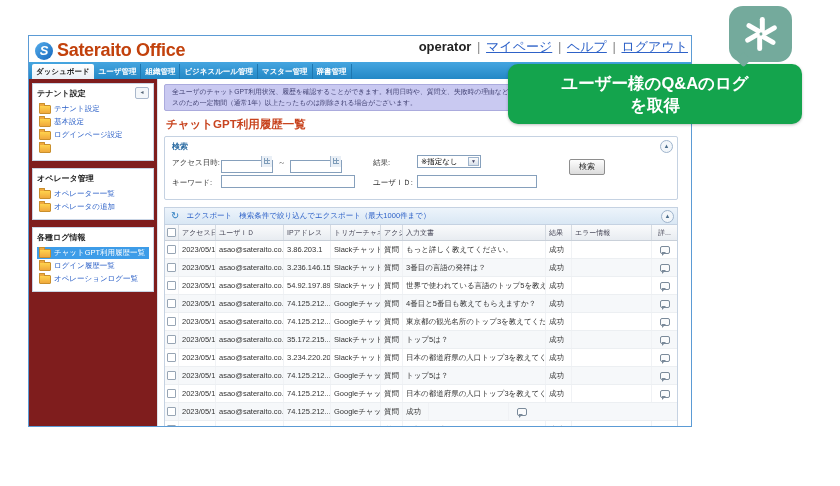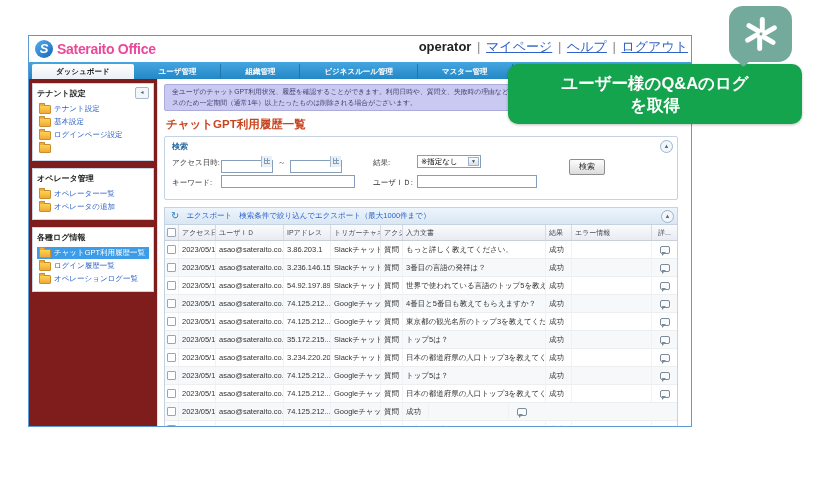--- a/index.html
+++ b/index.html
@@ -8,29 +8,29 @@
 
   
   .app-window{position:absolute;left:28px;top:35px;width:664px;height:392px;background:#fff;
     border:1px solid #5B9BD5;box-sizing:border-box;overflow:hidden;}
 
   
   .win-header{position:relative;height:26px;background:#fff;}
   .logo{position:absolute;left:6px;top:4px;display:flex;align-items:center;gap:4px;}
   .logo-mark{width:18px;height:18px;border-radius:50%;background:linear-gradient(135deg,#56AEEC,#1566BC);
     color:#fff;font-weight:bold;font-size:13px;line-height:18px;text-align:center;font-style:italic;}
-  .logo-text{color:#ec4899;font-weight:bold;font-size:14px;letter-spacing:-0.3px;}
+  .logo-text{color:#c2410c;font-weight:bold;font-size:18px;letter-spacing:-0.3px;}
   .top-links{position:absolute;right:3px;top:2px;font-size:13px;color:#555;white-space:nowrap;}
   .top-links .op{font-weight:bold;color:#222;}
   .top-links a{color:#2E62C8;text-decoration:underline;cursor:pointer;}
   .sep{color:#888;margin:0 2px;}
 
   
   .tabbar{height:17px;background:linear-gradient(#45A5E0,#2388C6);display:flex;align-items:flex-end;padding-left:3px;}
-  .tab{height:15px;line-height:15px;padding:0 24px;font-size:7.5px;font-weight:bold;color:#fff;
+  .tab{height:15px;line-height:15px;padding:0 4px;font-size:7.5px;font-weight:bold;color:#fff;
     border-right:1px solid #1E77B0;cursor:pointer;white-space:nowrap;}
   .tab.active{background:linear-gradient(#FFFFFF,#EAF0F6);color:#222;border-radius:2px 2px 0 0;border-right:none;margin-right:1px;}
 
   
   .win-body{display:flex;height:349px;background:#fff;}
   .sidebar{width:129px;box-sizing:border-box;background:#7f1d1d;padding:4px 3px;border-right:1px solid #DDE2EA;}
   .side-panel{background:#fff;border:1px solid #C9D4E4;margin-bottom:7px;padding:3px 4px 5px;}
   .side-title{font-size:8px;font-weight:bold;color:#222;margin:1px 0 4px;}
   .side-collapse{float:right;width:12px;height:10px;border:1px solid #A9B8CC;border-radius:2px;background:#F4F7FA;
     font-size:6px;line-height:9px;text-align:center;color:#567;cursor:pointer;}

